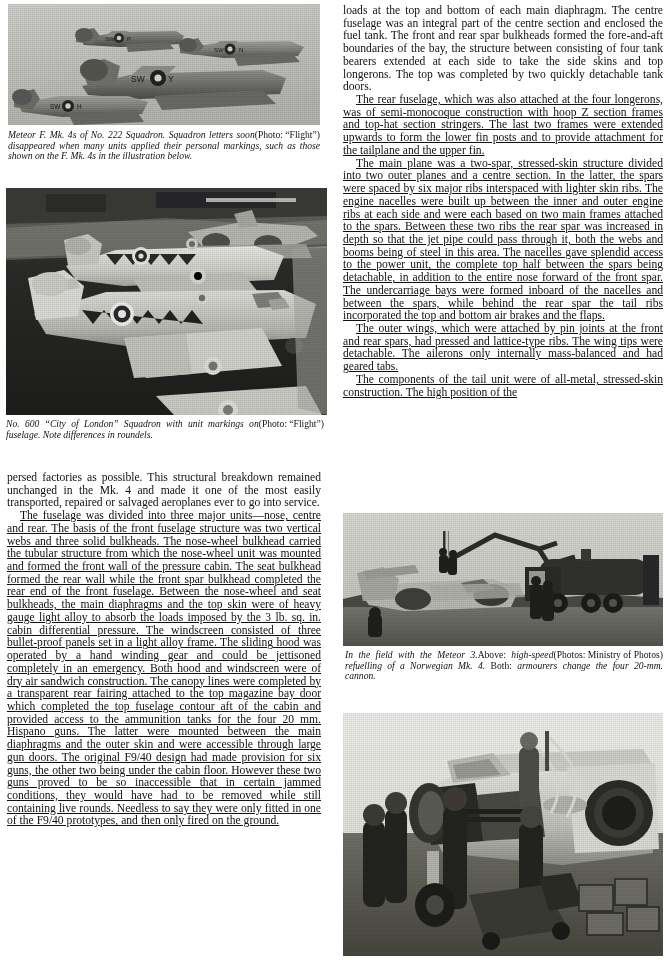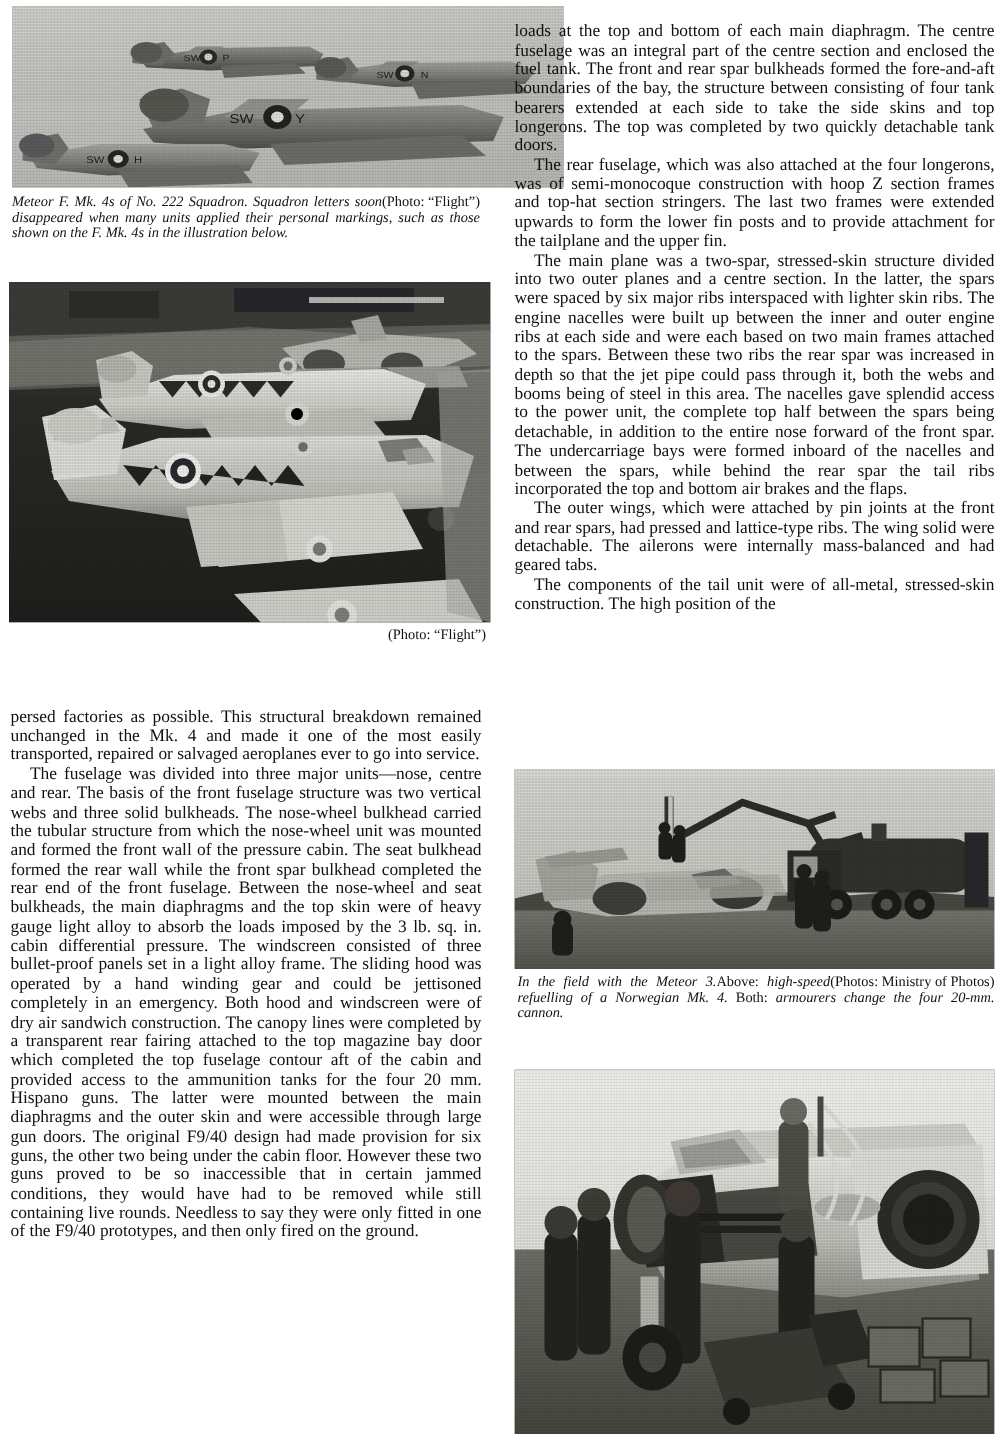--- a/index.html
+++ b/index.html
@@ -28,21 +28,21 @@
     font-family: "Liberation Serif", "DejaVu Serif", serif;
     font-size: 11.6px;
     line-height: 12.72px;
     text-align: justify;
     text-align-last: left;
     color: #101010;
     letter-spacing: -0.02px;
     word-spacing: 0.1px;
     margin: 0;
   }
-  .body-text + .body-text { text-indent: 13px; }
+  .body-text + .body-text { text-indent: 13px; text-decoration: underline; }
   .para-indent { text-indent: 13px; }
 
   
   .caption {
     font-family: "Liberation Serif", "DejaVu Serif", serif;
     font-size: 9.6px;
     line-height: 10.6px;
     font-style: italic;
     color: #111;
     text-align: justify;
@@ -69,27 +69,27 @@
     opacity: .55;
     background-image:
       repeating-linear-gradient(0deg, rgba(0,0,0,.11) 0 1px, rgba(255,255,255,.05) 1px 2px),
       repeating-linear-gradient(90deg, rgba(0,0,0,.07) 0 1px, rgba(255,255,255,.04) 1px 2px);
     pointer-events: none;
     mix-blend-mode: multiply;
   }
   .photo svg { display:block; width:100%; height:100%; }
 
   
-  .ph-1 { position:absolute; left: 8px;  top: 4px;   width: 368px; height: 121px; }
+  .ph-1 { position:absolute; left: 8px;  top: 4px;   width: 312px; height: 121px; }
   .cap-1{ position:absolute; left: 8px;  top: 130px; width: 312px; }
   .ph-2 { position:absolute; left: 6px;  top: 188px; width: 321px; height: 227px; }
   .cap-2{ position:absolute; left: 6px;  top: 419px; width: 318px; }
   .txt-left { position:absolute; left: 7px; top: 472px; width: 314px; }
 
-  .txt-right-top { position:absolute; left: 343px; top: 15px; width: 320px; }
+  .txt-right-top { position:absolute; left: 343px; top: 5px; width: 320px; }
   .ph-3 { position:absolute; left: 343px; top: 513px; width: 320px; height: 133px; }
   .cap-3{ position:absolute; left: 345px; top: 650px; width: 318px; }
   .ph-4 { position:absolute; left: 343px; top: 713px; width: 320px; height: 243px; }
 </style>
 </head>
 <body>
 
 <div class="page">
 
   <div class="ph-1 photo">
@@ -251,32 +251,32 @@
         <path d="M150 208 L300 198 L316 227 L168 227 Z" fill="#cbcbc5"></path>
         <circle cx="222" cy="222" r="10" fill="#dedeD8"></circle>
         <circle cx="222" cy="222" r="5" fill="#7c7c78"></circle>
       </g>
 
       <path d="M286 60 L321 58 L321 227 L292 220 Z" fill="#a6a6a1" opacity=".6"></path>
     </svg>
     <div class="grain"></div>
   </div>
 
-  <p class="cap-2 caption has-credit"><span class="credit">(Photo: “Flight”)</span></p>
+  <p class="cap-2 caption has-credit"><span class="credit">(Photo: “Flight”)</span><span>No. 600 “City of London” Squadron with unit markings on fuselage. Note differences in roundels.</span></p>
 
   <div class="txt-left">
     <p class="body-text">persed factories as possible. This structural breakdown remained unchanged in the Mk. 4 and made it one of the most easily transported, repaired or salvaged aeroplanes ever to go into service.</p>
     <p class="body-text para-indent">The fuselage was divided into three major units—nose, centre and rear. The basis of the front fuselage structure was two vertical webs and three solid bulkheads. The nose-wheel bulkhead carried the tubular structure from which the nose-wheel unit was mounted and formed the front wall of the pressure cabin. The seat bulkhead formed the rear wall while the front spar bulkhead completed the rear end of the front fuselage. Between the nose-wheel and seat bulkheads, the main diaphragms and the top skin were of heavy gauge light alloy to absorb the loads imposed by the 3 lb. sq. in. cabin differential pressure. The windscreen consisted of three bullet-proof panels set in a light alloy frame. The sliding hood was operated by a hand winding gear and could be jettisoned completely in an emergency. Both hood and windscreen were of dry air sandwich construction. The canopy lines were completed by a transparent rear fairing attached to the top magazine bay door which completed the top fuselage contour aft of the cabin and provided access to the ammunition tanks for the four 20 mm. Hispano guns. The latter were mounted between the main diaphragms and the outer skin and were accessible through large gun doors. The original F9/40 design had made provision for six guns, the other two being under the cabin floor. However these two guns proved to be so inaccessible that in certain jammed conditions, they would have had to be removed while still containing live rounds. Needless to say they were only fitted in one of the F9/40 prototypes, and then only fired on the ground.</p>
   </div>
 
   <div class="txt-right-top">
     <p class="body-text">loads at the top and bottom of each main diaphragm. The centre fuselage was an integral part of the centre section and enclosed the fuel tank. The front and rear spar bulkheads formed the fore-and-aft boundaries of the bay, the structure between consisting of four tank bearers extended at each side to take the side skins and top longerons. The top was completed by two quickly detachable tank doors.</p>
     <p class="body-text para-indent">The rear fuselage, which was also attached at the four longerons, was of semi-monocoque construction with hoop Z section frames and top-hat section stringers. The last two frames were extended upwards to form the lower fin posts and to provide attachment for the tailplane and the upper fin.</p>
     <p class="body-text para-indent">The main plane was a two-spar, stressed-skin structure divided into two outer planes and a centre section. In the latter, the spars were spaced by six major ribs interspaced with lighter skin ribs. The engine nacelles were built up between the inner and outer engine ribs at each side and were each based on two main frames attached to the spars. Between these two ribs the rear spar was increased in depth so that the jet pipe could pass through it, both the webs and booms being of steel in this area. The nacelles gave splendid access to the power unit, the complete top half between the spars being detachable, in addition to the entire nose forward of the front spar. The undercarriage bays were formed inboard of the nacelles and between the spars, while behind the rear spar the tail ribs incorporated the top and bottom air brakes and the flaps.</p>
-    <p class="body-text para-indent">The outer wings, which were attached by pin joints at the front and rear spars, had pressed and lattice-type ribs. The wing solid were detachable. The ailerons were internally mass-balanced and had geared tabs.</p>
+    <p class="body-text para-indent">The outer wings, which were attached by pin joints at the front and rear spars, had pressed and lattice-type ribs. The wing tips were detachable. The ailerons only internally mass-balanced and had geared tabs.</p>
     <p class="body-text para-indent">The components of the tail unit were of all-metal, stressed-skin construction. The high position of the</p>
   </div>
 
   <div class="ph-3 photo">
     <svg viewBox="0 0 320 133" preserveAspectRatio="none" aria-hidden="true">
       <defs>
         <linearGradient id="skyC" x1="0" y1="0" x2="0" y2="1">
           <stop offset="0%" stop-color="#d9d9d4"></stop>
           <stop offset="70%" stop-color="#c6c6c0"></stop>
           <stop offset="100%" stop-color="#b0b0aa"></stop>

